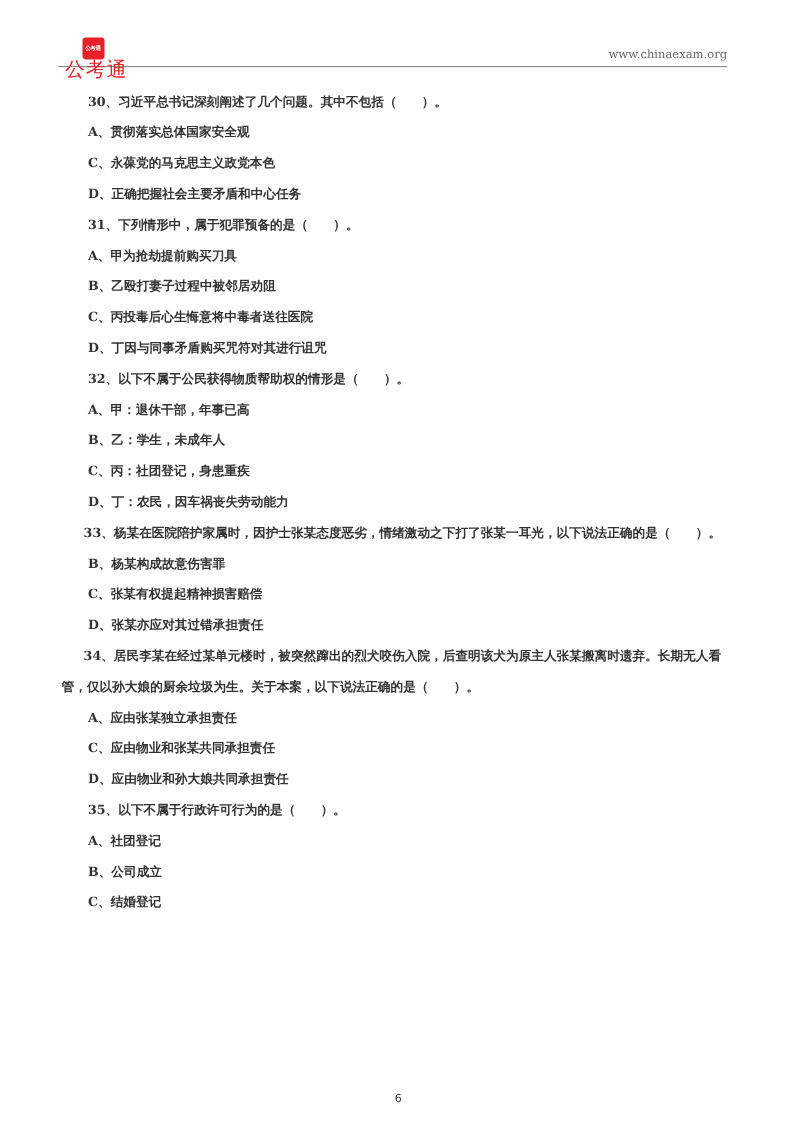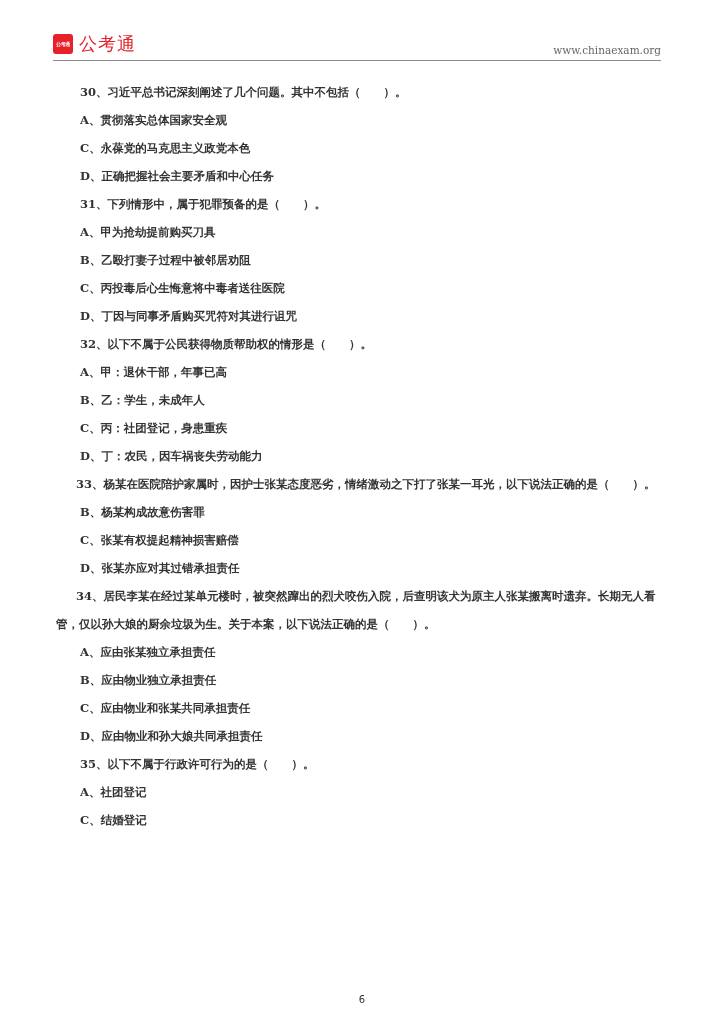--- a/index.html
+++ b/index.html
@@ -6,21 +6,21 @@
     body {
       width: 724px; height: 1024px; position: relative; overflow: hidden;
       font-family: "DejaVu Serif", "Liberation Serif", serif;
       color: #333333;
     }
     .header {
       position: absolute; left: 53px; top: 30px; width: 608px; height: 30px;
       border-bottom: 1px solid #8a8a8a;
     }
     .logo {
-      position: absolute; left: 0; top: 4px; display: flex; align-items: center;
+      position: absolute; left: 0; top: 4px; display: flex; align-items: center; flex-direction: column;
     }
     .logo-badge {
       width: 20px; height: 20px; background: #e8202a; border-radius: 3px;
       color: #fff; font-size: 5px; line-height: 20px; text-align: center;
       font-family: "DejaVu Sans", sans-serif; font-weight: bold; letter-spacing: -0.3px;
       overflow: hidden; white-space: nowrap;
     }
     .logo-text {
       margin-left: 6px; color: #e8202a; font-size: 18px; line-height: 20px;
       font-family: "DejaVu Sans", sans-serif; letter-spacing: 1px;
@@ -74,22 +74,22 @@
   <div class="line opt">C、丙：社团登记，身患重疾</div>
   <div class="line opt">D、丁：农民，因车祸丧失劳动能力</div>
 
   <div class="line wrap" style="margin-left:-4px;">33、杨某在医院陪护家属时，因护士张某态度恶劣，情绪激动之下打了张某一耳光，以下说法正确的是（　　）。</div>
   <div class="line opt">B、杨某构成故意伤害罪</div>
   <div class="line opt">C、张某有权提起精神损害赔偿</div>
   <div class="line opt">D、张某亦应对其过错承担责任</div>
 
   <div class="line wrap" style="margin-left:-4px;">34、居民李某在经过某单元楼时，被突然蹿出的烈犬咬伤入院，后查明该犬为原主人张某搬离时遗弃。长期无人看管，仅以孙大娘的厨余垃圾为生。关于本案，以下说法正确的是（　　）。</div>
   <div class="line opt">A、应由张某独立承担责任</div>
-  <div class="line opt">B、应由物业独立承担责任</div>
   <div class="line opt">C、应由物业和张某共同承担责任</div>
   <div class="line opt">D、应由物业和孙大娘共同承担责任</div>
 
   <div class="line q">35、以下不属于行政许可行为的是（　　）。</div>
   <div class="line opt">A、社团登记</div>
+  <div class="line opt">B、公司成立</div>
   <div class="line opt">C、结婚登记</div>
 </div>
 
 <div class="page-num">6</div>
 
 </body></html>

